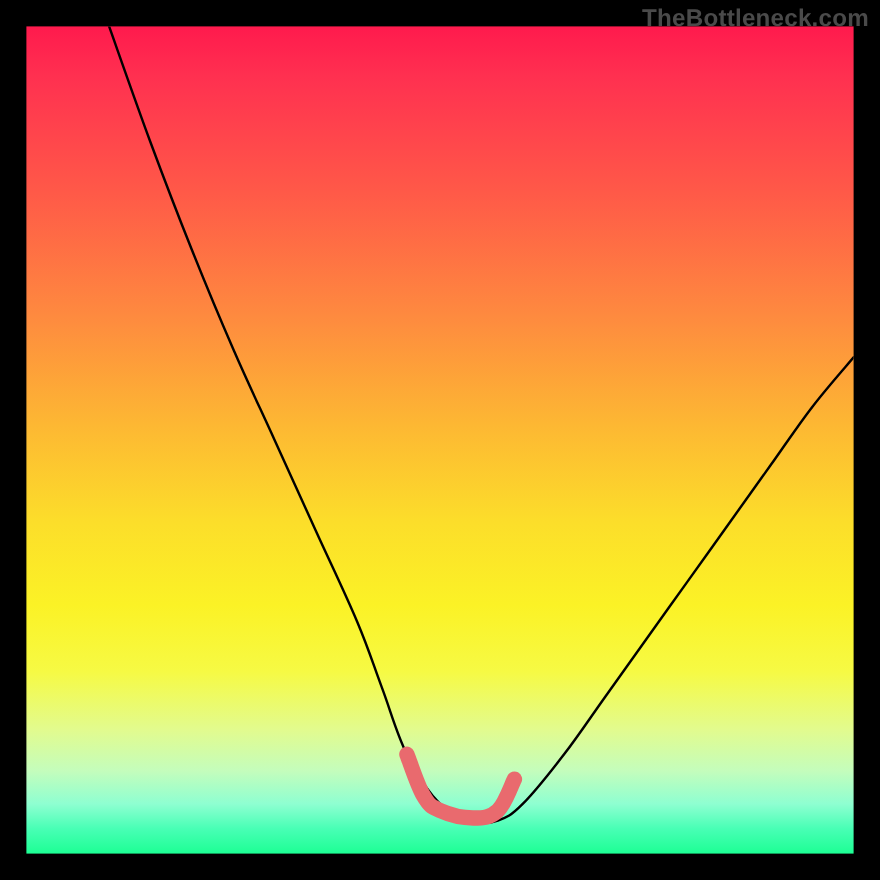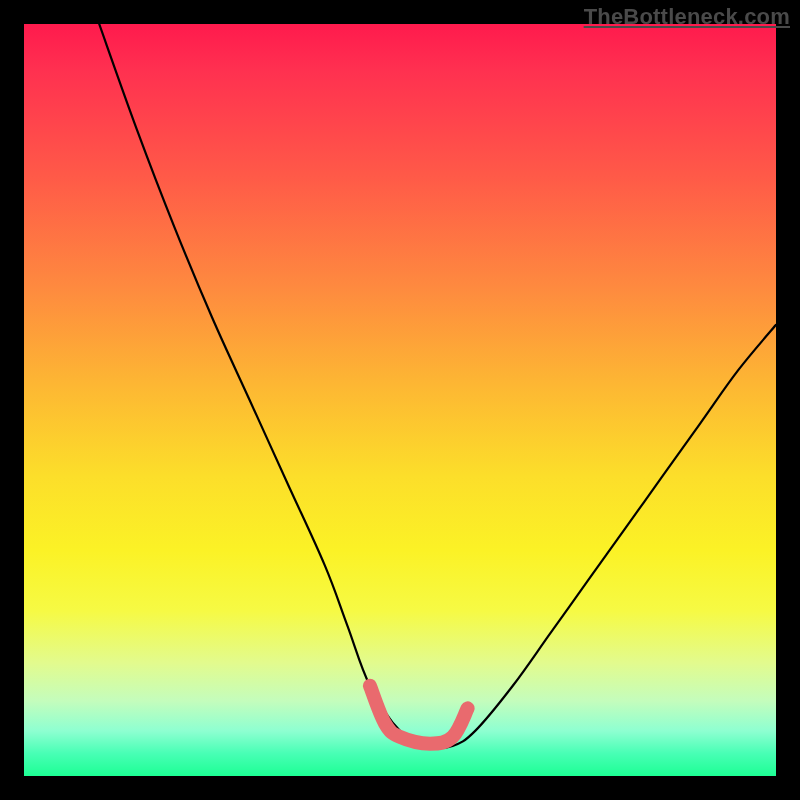--- a/index.html
+++ b/index.html
@@ -44,21 +44,20 @@
   }
   .watermark {
     position: absolute;
     top: 4px;
     right: 10px;
     color: #4a4a4a;
     font-size: 22px;
     font-weight: 600;
     letter-spacing: 0.2px;
     user-select: none;
-    text-decoration: underline;
   }
   svg.curve {
     position: absolute;
     left: 0;
     top: 0;
     width: 752px;
     height: 752px;
   }
 </style>
 </head>

